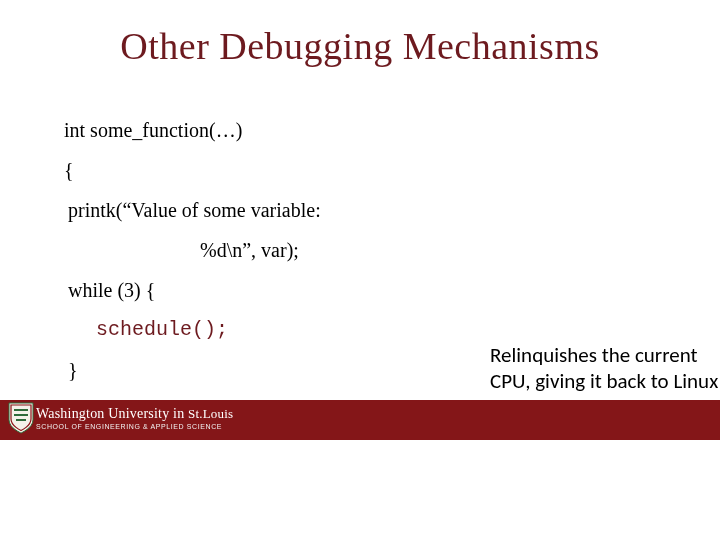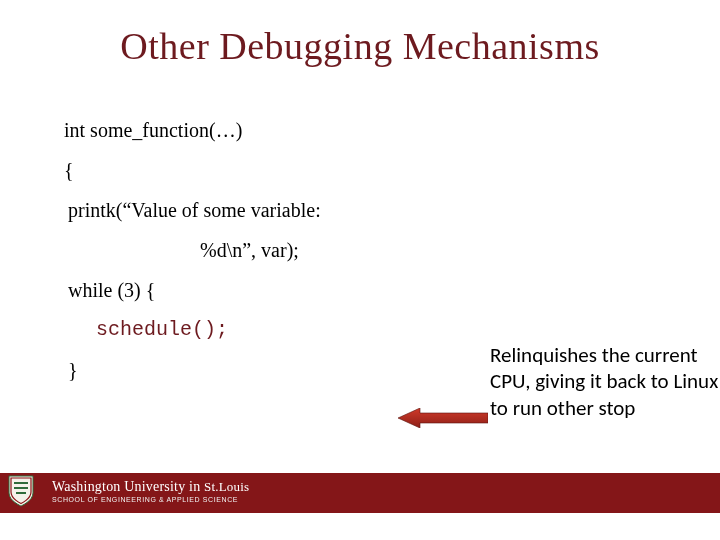--- a/index.html
+++ b/index.html
@@ -9,21 +9,21 @@
     height: 540px;
     background: #fff;
     font-family: Georgia, "Times New Roman", serif;
     color: #000;
     overflow: hidden;
     position: relative;
   }
   .slide {
     position: relative;
     width: 720px;
-    height: 513px;
+    height: 440px;
   }
   .title {
     position: absolute;
     top: 24px;
     left: 0;
     right: 0;
     text-align: center;
     font-size: 38px;
     color: #6d1a1f;
     font-weight: 400;
@@ -69,21 +69,21 @@
     background: #841618;
     display: flex;
     align-items: center;
   }
   .wustl-logo {
     position: absolute;
     left: 8px;
     bottom: 6px;
     display: flex;
     align-items: center;
-    gap: 18px;
+    gap: 2px;
     justify-content: center;
   }
   .shield {
     width: 26px;
     height: 32px;
   }
   .wustl-text {
     display: flex;
     flex-direction: column;
     line-height: 1;

